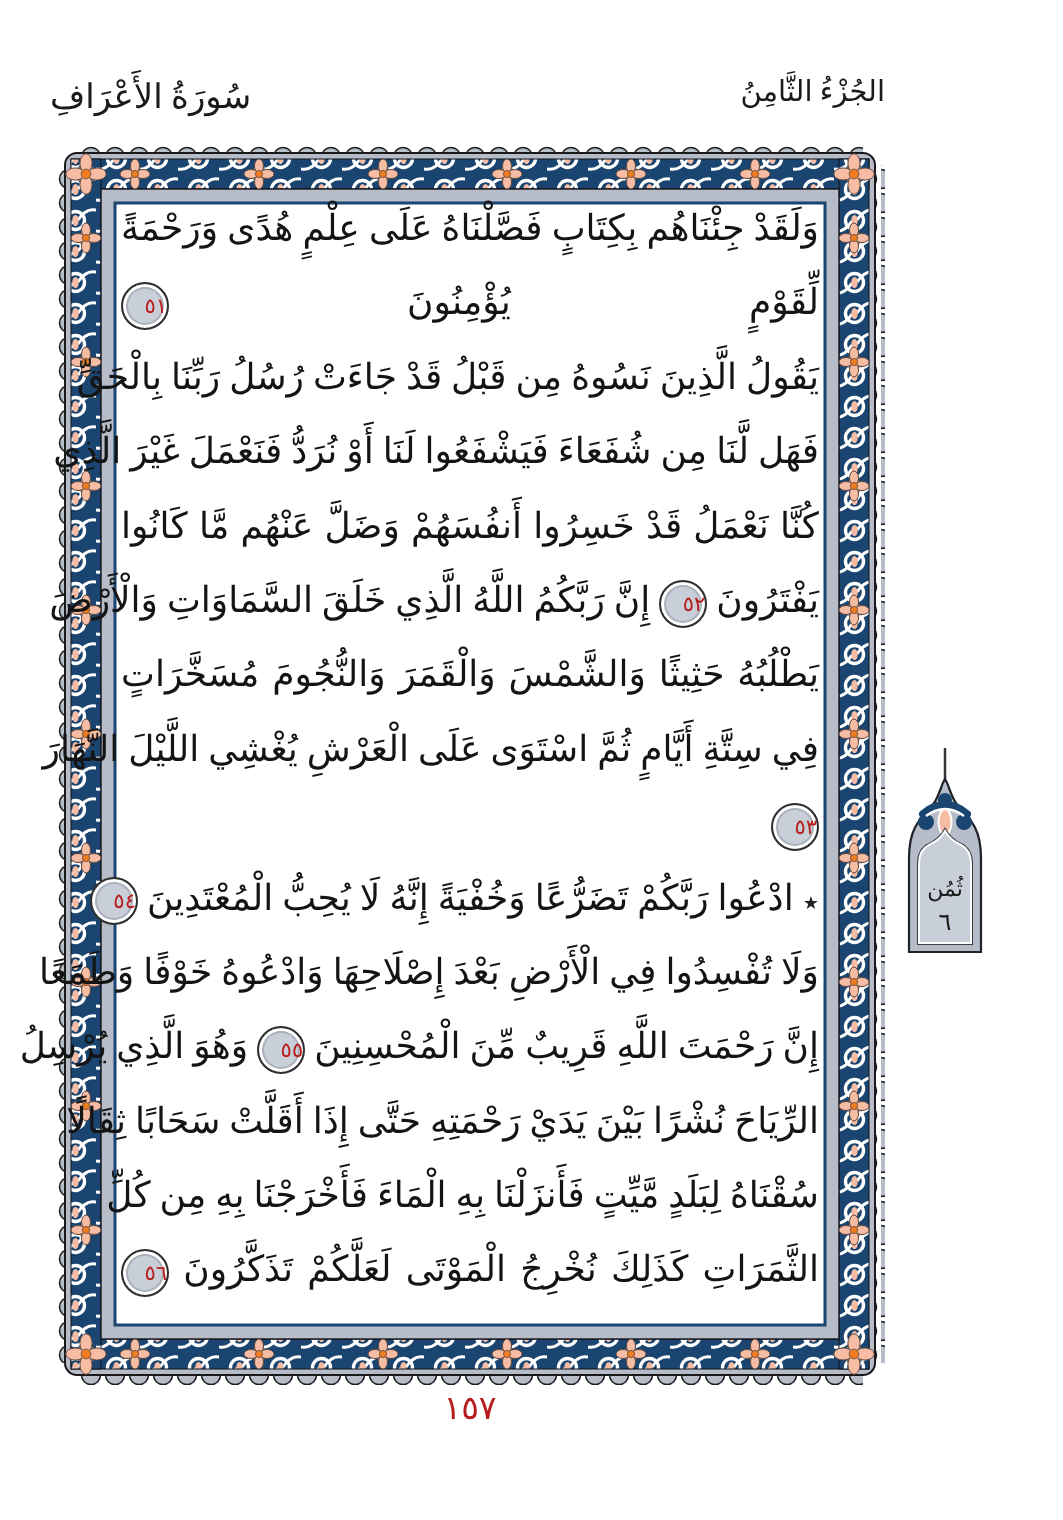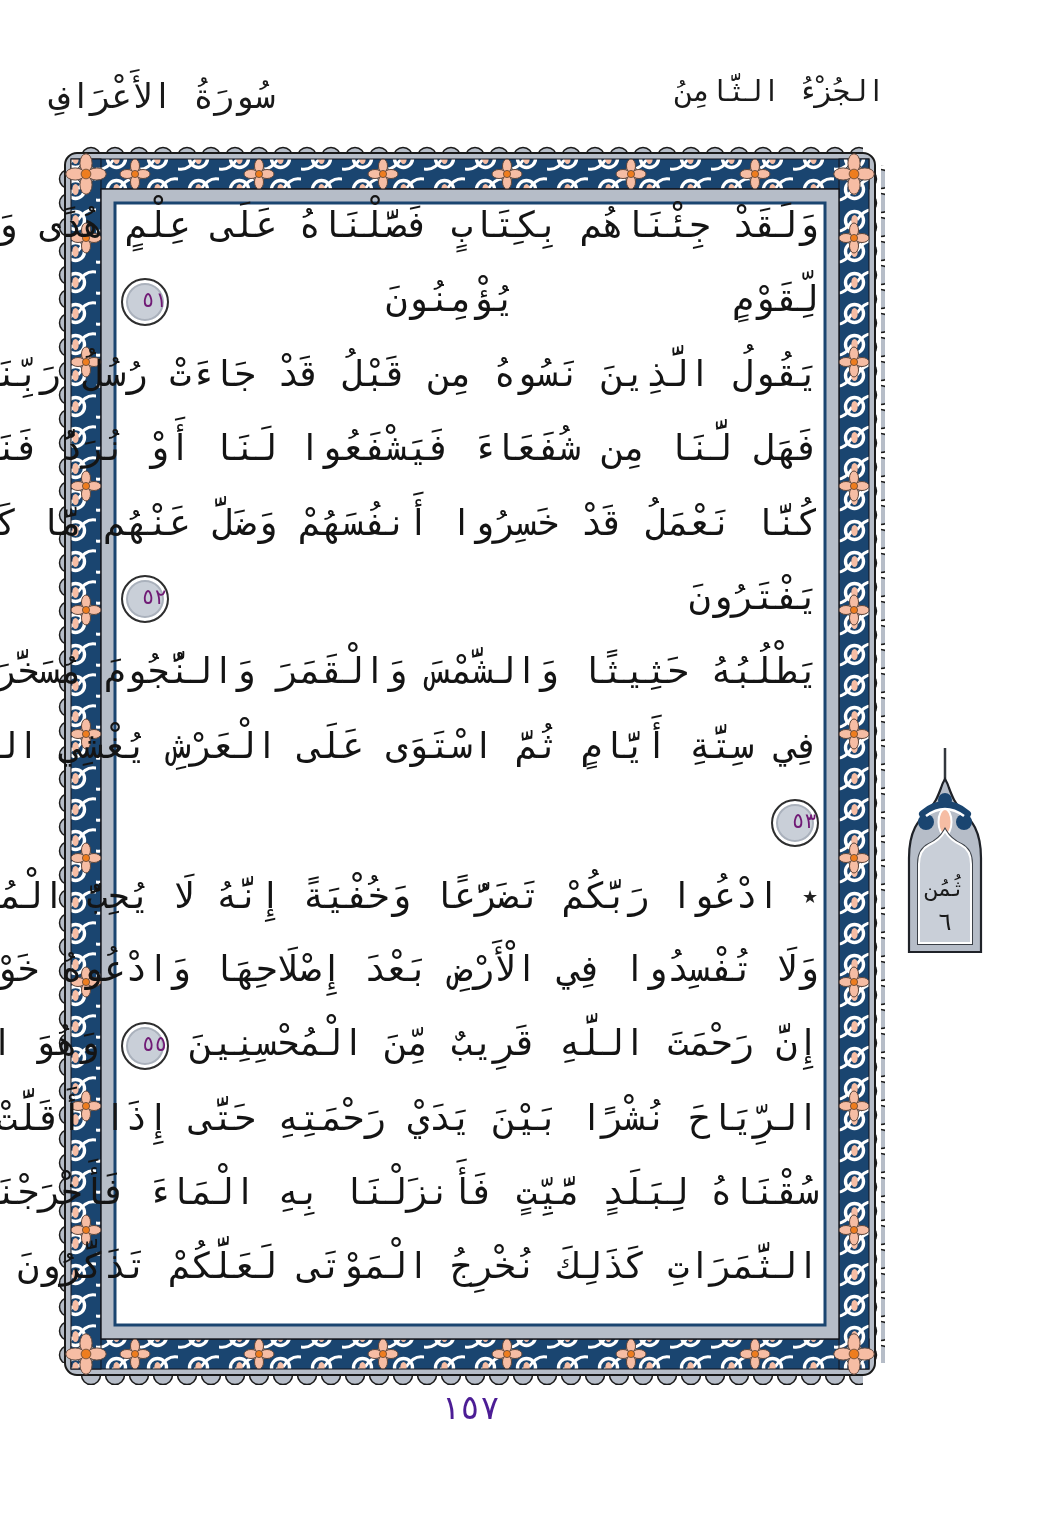--- a/index.html
+++ b/index.html
@@ -1,17 +1,17 @@
 <!DOCTYPE html>
 <html lang="ar" dir="rtl"><head>
 <meta charset="utf-8">
 <style>
   html,body{margin:0;padding:0;background:#fff;}
   .page{position:relative;width:1063px;height:1520px;background:#ffffff;overflow:hidden;
-        font-family:Liberation Mono, monospace;color:#1a1a1a;}
+        font-family:Liberation Serif, serif;color:#1a1a1a;}
   
   .hdr{position:absolute;white-space:nowrap;color:#1a1a1a;}
   .hdr-surah{left:50px;top:76px;font-size:34px;}
   .hdr-juz{right:178px;top:74px;font-size:29px;margin-left:36px;}
   
   .frame-svg{position:absolute;left:55px;top:143px;}
   
   .text-block{position:absolute;left:121px;top:191px;width:698px;height:1116px;
               direction:rtl;}
   .line{height:74.4px;line-height:74.4px;font-size:36px;white-space:nowrap;
@@ -22,26 +22,26 @@
   .verse-marker{display:inline-block;position:relative;width:44px;height:44px;
       border-radius:50%;background:#c9cfd8;border:2px solid #2e2e2e;
       box-shadow:inset 0 0 0 3px #ffffff, inset 0 0 0 5px #aab1bc;
       vertical-align:middle;text-align:center;line-height:44px;}
   .verse-marker::before{content:"";position:absolute;left:50%;top:-9px;
       transform:translateX(-50%);width:22px;height:11px;background:#f6bda4;
       border:1px solid #6b5144;border-bottom:none;border-radius:11px 11px 0 0;z-index:-1;}
   .verse-marker::after{content:"";position:absolute;left:50%;bottom:-8px;
       transform:translateX(-50%);width:18px;height:9px;background:#f6bda4;
       border:1px solid #6b5144;border-top:none;border-radius:0 0 9px 9px;z-index:-1;}
-  .verse-marker .vnum{font-size:21px;line-height:44px;color:#701a75;display:block;margin-left:40px;}
+  .verse-marker .vnum{font-size:21px;line-height:44px;color:#b91c1c;display:block;margin-left:40px;}
   
   .thumn-svg{position:absolute;left:893px;top:746px;}
   
   .page-number{position:absolute;left:55px;top:1388px;width:830px;text-align:center;
-      font-size:33px;color:#4c1d95;direction:rtl;}
+      font-size:33px;color:#b91c1c;direction:rtl;}
 </style>
 </head>
 <body>
 
 <div class="page">
 
   <div class="hdr hdr-surah">سُورَةُ الأَعْرَافِ</div>
   <div class="hdr hdr-juz">الجُزْءُ الثَّامِنُ</div>
 
   <svg id="frame-svg" class="frame-svg" width="830" height="1242" viewBox="0 0 830 1242">
@@ -357,21 +357,21 @@
         </g>
       </g>
   </svg>
 
   <div id="text-block" class="text-block">
       <div class="line"><span class="txt">وَلَقَدْ جِئْنَاهُم بِكِتَابٍ فَصَّلْنَاهُ عَلَى عِلْمٍ هُدًى وَرَحْمَةً</span></div>
       <div class="line"><span class="txt">لِّقَوْمٍ يُؤْمِنُونَ</span> <span class="verse-marker"><span class="vnum">٥١</span></span> </div>
       <div class="line"><span class="txt">يَقُولُ الَّذِينَ نَسُوهُ مِن قَبْلُ قَدْ جَاءَتْ رُسُلُ رَبِّنَا بِالْحَقِّ</span></div>
       <div class="line"><span class="txt">فَهَل لَّنَا مِن شُفَعَاءَ فَيَشْفَعُوا لَنَا أَوْ نُرَدُّ فَنَعْمَلَ غَيْرَ الَّذِي</span></div>
       <div class="line"><span class="txt">كُنَّا نَعْمَلُ قَدْ خَسِرُوا أَنفُسَهُمْ وَضَلَّ عَنْهُم مَّا كَانُوا</span></div>
-      <div class="line"><span class="txt">يَفْتَرُونَ</span> <span class="verse-marker"><span class="vnum">٥٢</span></span> </div>
+      <div class="line"><span class="txt">يَفْتَرُونَ</span> <span class="verse-marker"><span class="vnum">٥٢</span></span> <span class="txt">إِنَّ رَبَّكُمُ اللَّهُ الَّذِي خَلَقَ السَّمَاوَاتِ وَالْأَرْضَ</span></div>
       <div class="line"><span class="txt">يَطْلُبُهُ حَثِيثًا وَالشَّمْسَ وَالْقَمَرَ وَالنُّجُومَ مُسَخَّرَاتٍ</span></div>
       <div class="line"><span class="txt">فِي سِتَّةِ أَيَّامٍ ثُمَّ اسْتَوَى عَلَى الْعَرْشِ يُغْشِي اللَّيْلَ النَّهَارَ</span></div>
       <div class="line"> <span class="verse-marker"><span class="vnum">٥٣</span></span></div>
       <div class="line"><span class="hizb">٭</span> <span class="txt">ادْعُوا رَبَّكُمْ تَضَرُّعًا وَخُفْيَةً إِنَّهُ لَا يُحِبُّ الْمُعْتَدِينَ</span> <span class="verse-marker"><span class="vnum">٥٤</span></span></div>
       <div class="line"><span class="txt">وَلَا تُفْسِدُوا فِي الْأَرْضِ بَعْدَ إِصْلَاحِهَا وَادْعُوهُ خَوْفًا وَطَمَعًا</span></div>
       <div class="line"><span class="txt">إِنَّ رَحْمَتَ اللَّهِ قَرِيبٌ مِّنَ الْمُحْسِنِينَ</span> <span class="verse-marker"><span class="vnum">٥٥</span></span> <span class="txt">وَهُوَ الَّذِي يُرْسِلُ</span></div>
       <div class="line"><span class="txt">الرِّيَاحَ نُشْرًا بَيْنَ يَدَيْ رَحْمَتِهِ حَتَّى إِذَا أَقَلَّتْ سَحَابًا ثِقَالًا</span></div>
       <div class="line"><span class="txt">سُقْنَاهُ لِبَلَدٍ مَّيِّتٍ فَأَنزَلْنَا بِهِ الْمَاءَ فَأَخْرَجْنَا بِهِ مِن كُلِّ</span></div>
       <div class="line"><span class="txt">الثَّمَرَاتِ كَذَلِكَ نُخْرِجُ الْمَوْتَى لَعَلَّكُمْ تَذَكَّرُونَ</span> <span class="verse-marker"><span class="vnum">٥٦</span></span></div>
     </div>

